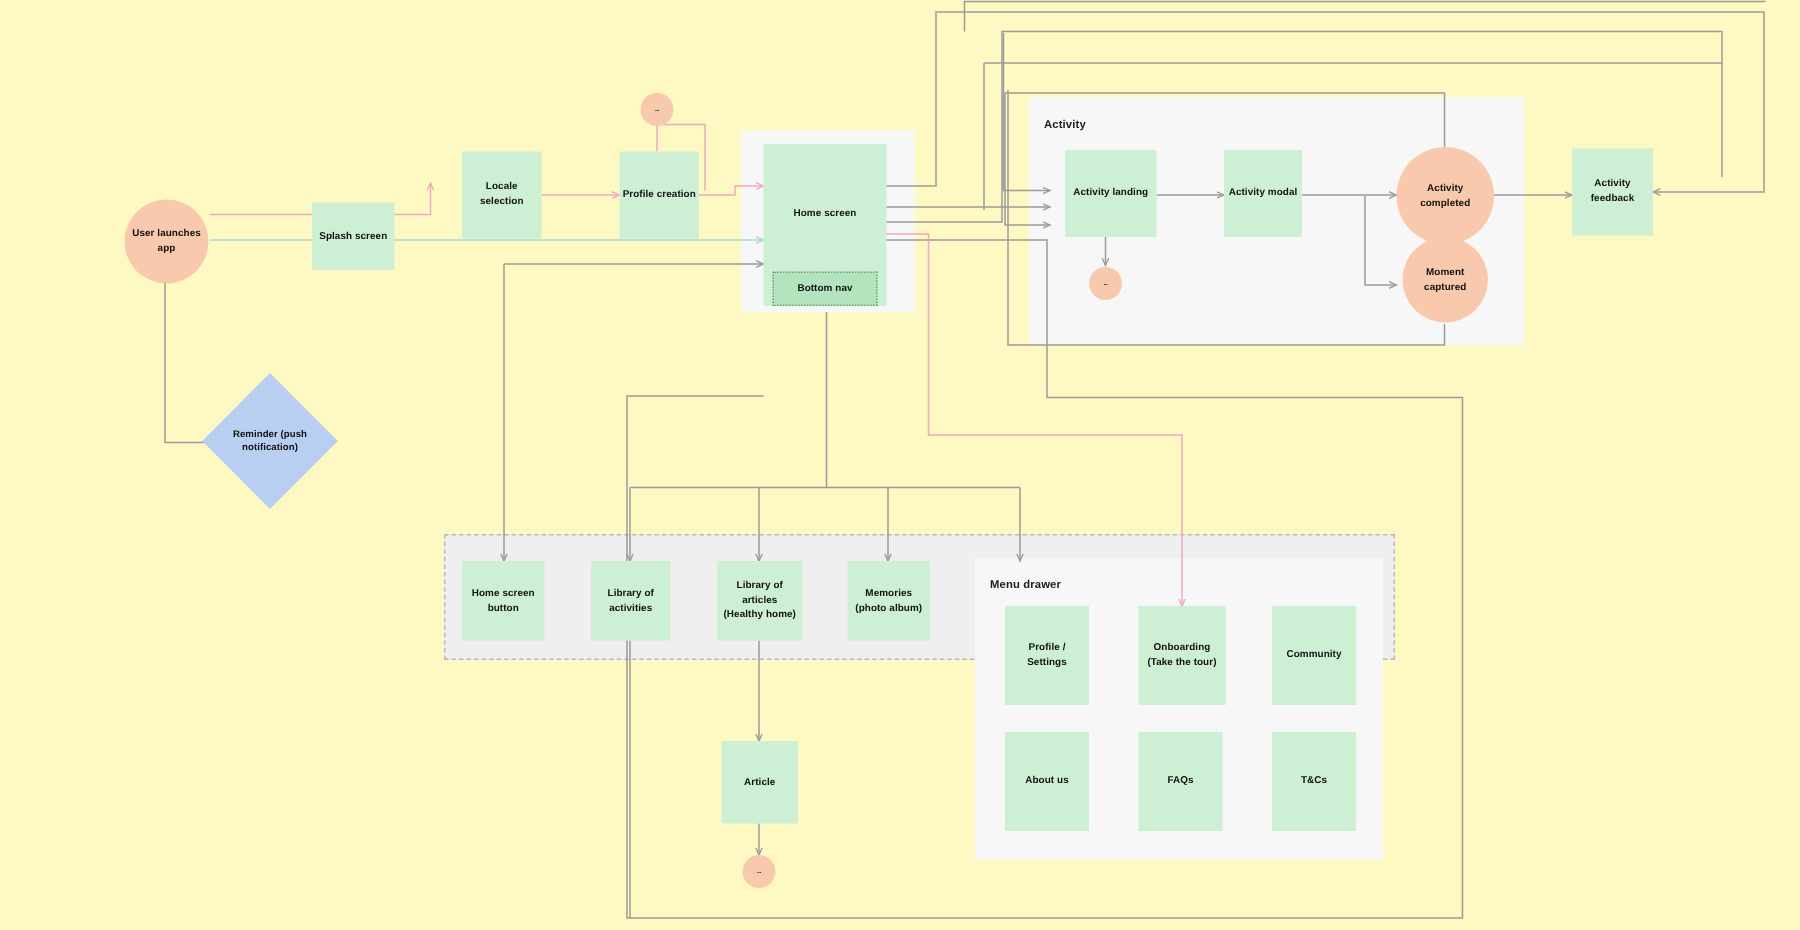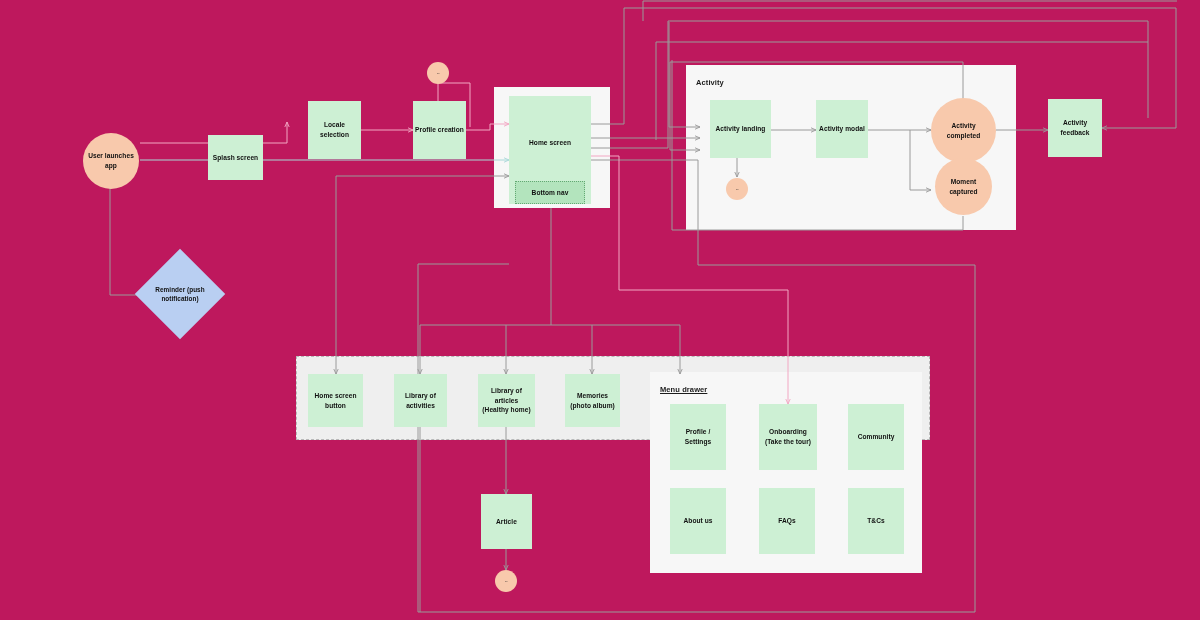--- a/index.html
+++ b/index.html
@@ -6,21 +6,21 @@
   html, body {
     margin: 0; padding: 0;
     width: 1200px; height: 620px;
     background: #ffffff;
     font-family: "Liberation Sans", sans-serif;
     overflow: hidden;
   }
   #canvas {
     position: relative;
     width: 1200px; height: 620px;
-    background: #be185d;
+    background: #fef9c3;
   }
   svg.edges {
     position: absolute; left: 0; top: 0;
     width: 1200px; height: 620px;
     pointer-events: none;
   }
   
   .group {
     position: absolute;
     background: #f7f7f7;
@@ -99,21 +99,21 @@
 
   <div class="group" style="left:494px; top:87px; width:116px; height:121px;"></div>
 
   <div class="group" style="left:686px; top:65px; width:330px; height:165px;">
     <span class="group-label" style="left:10px; top:13px;">Activity</span>
   </div>
 
   <div class="group dashed" style="left:296px; top:356px; width:634px; height:84px;"></div>
 
   <div class="group" style="left:650px; top:372px; width:272px; height:201px;">
-    <span class="group-label" style="left:10px; top:13px;text-decoration:underline;">Menu drawer</span>
+    <span class="group-label" style="left:10px; top:13px;">Menu drawer</span>
   </div>
 
   <svg class="edges" viewBox="0 0 1200 620" xmlns="http://www.w3.org/2000/svg">
     <defs>
       <marker id="ag" markerWidth="6" markerHeight="6" refX="5" refY="3" orient="auto" markerUnits="strokeWidth">
         <path d="M0,0.8 L5,3 L0,5.2" fill="none" stroke="#9a9a9a" stroke-width="0.9"></path>
       </marker>
       <marker id="ap" markerWidth="6" markerHeight="6" refX="5" refY="3" orient="auto" markerUnits="strokeWidth">
         <path d="M0,0.8 L5,3 L0,5.2" fill="none" stroke="#f2a7c3" stroke-width="0.9"></path>
       </marker>

